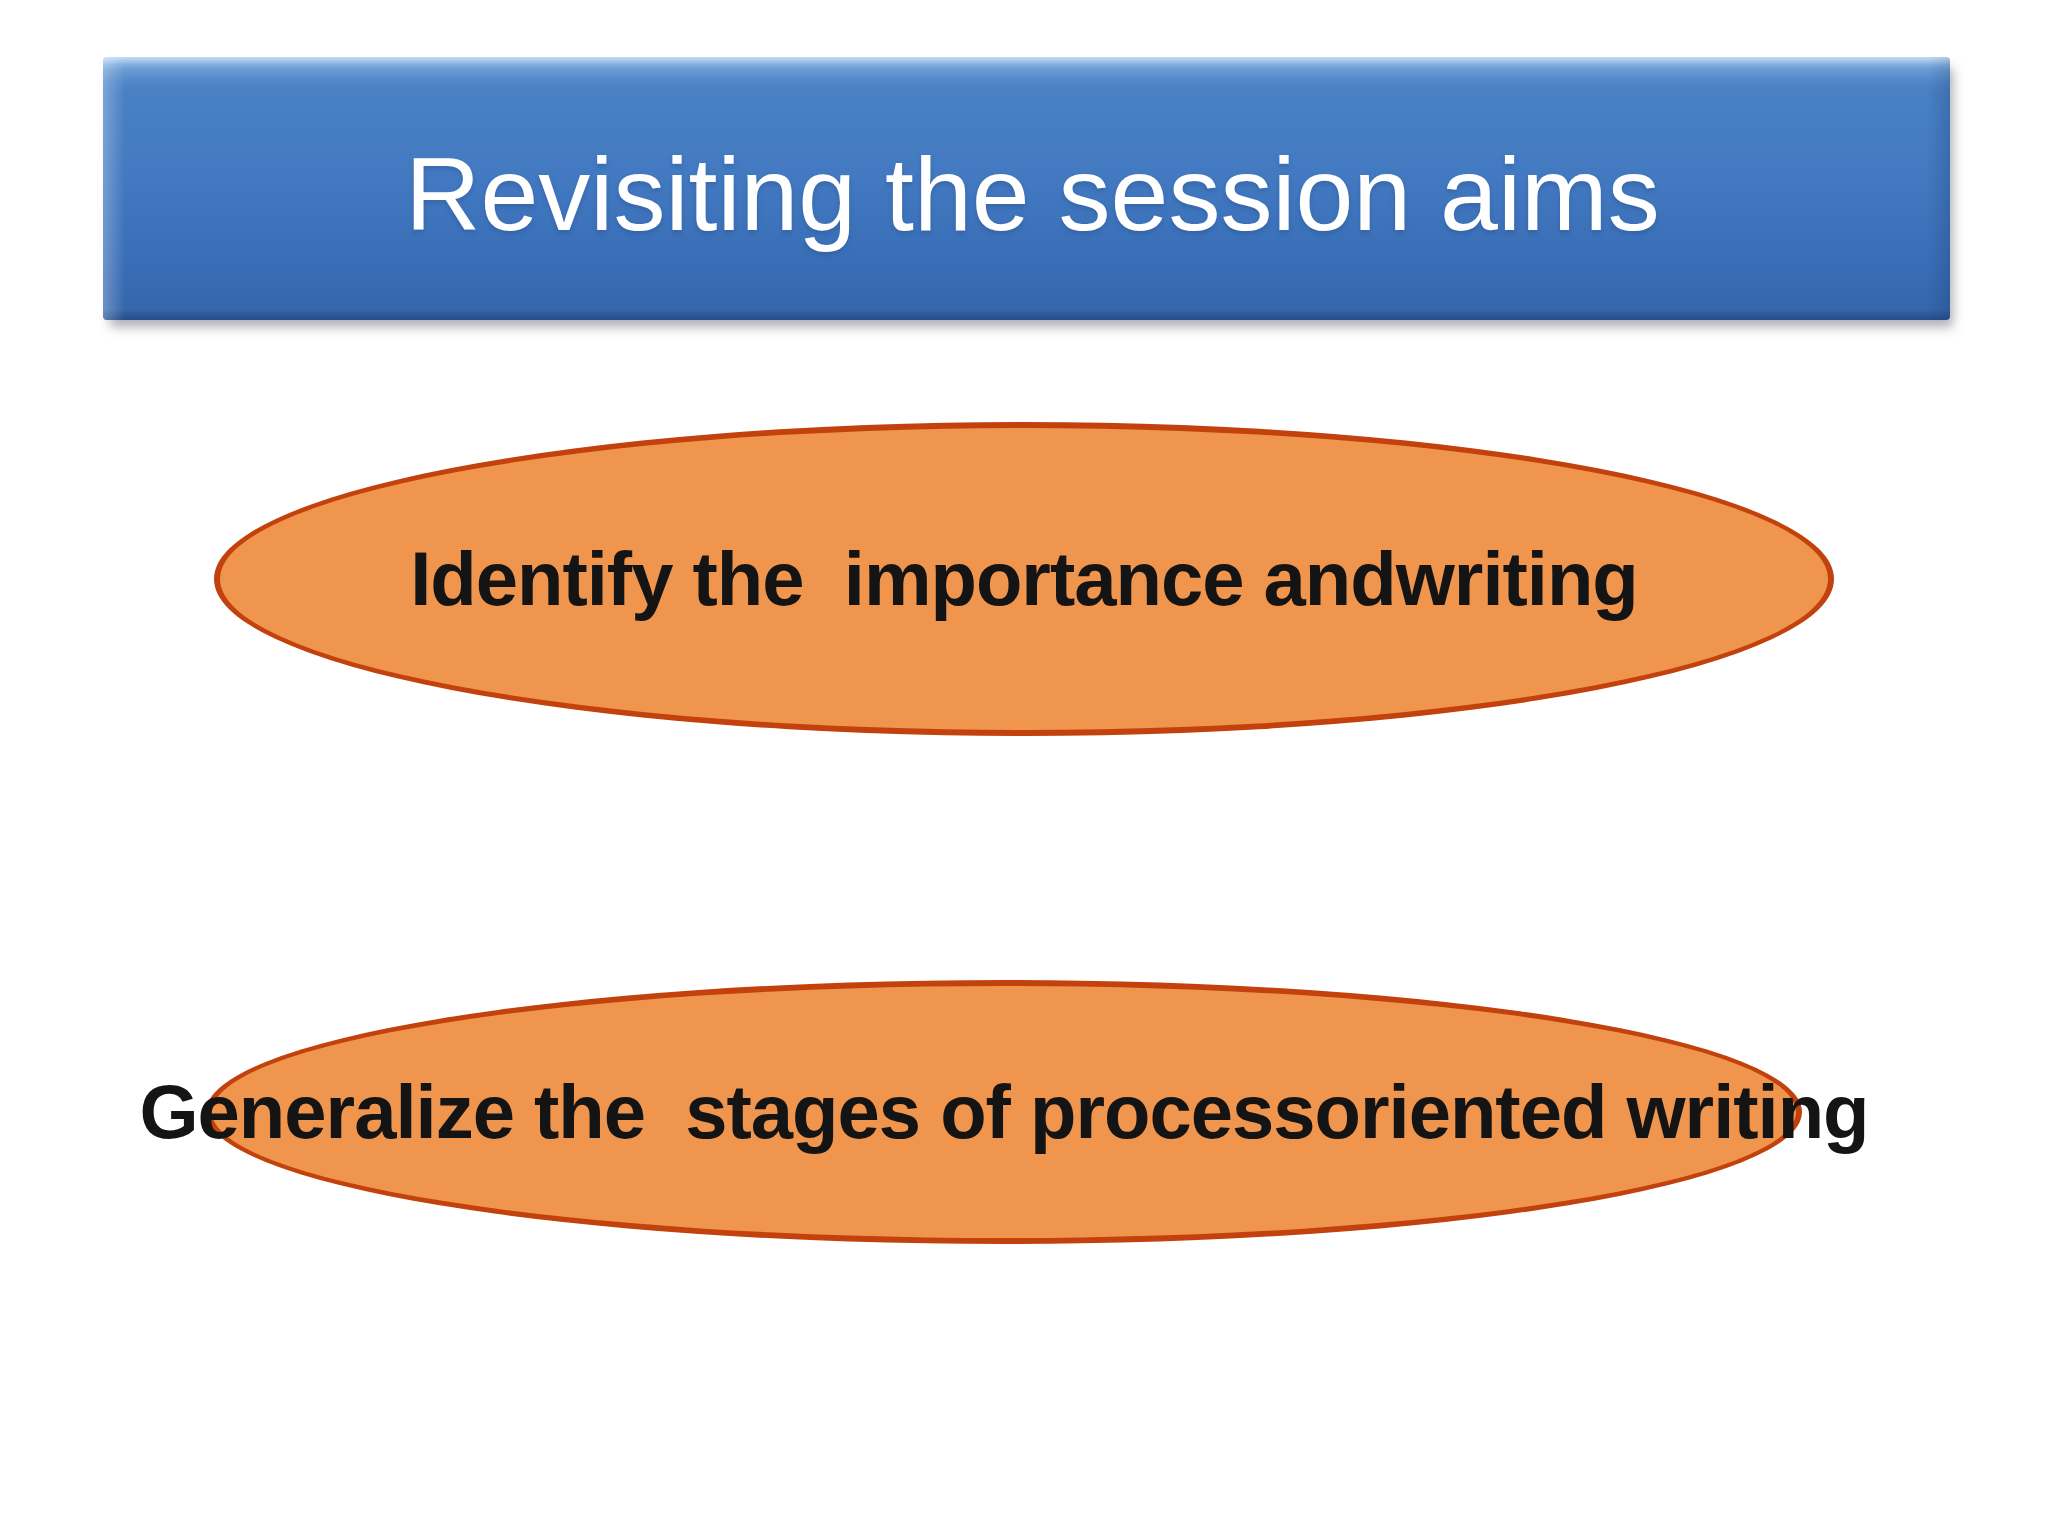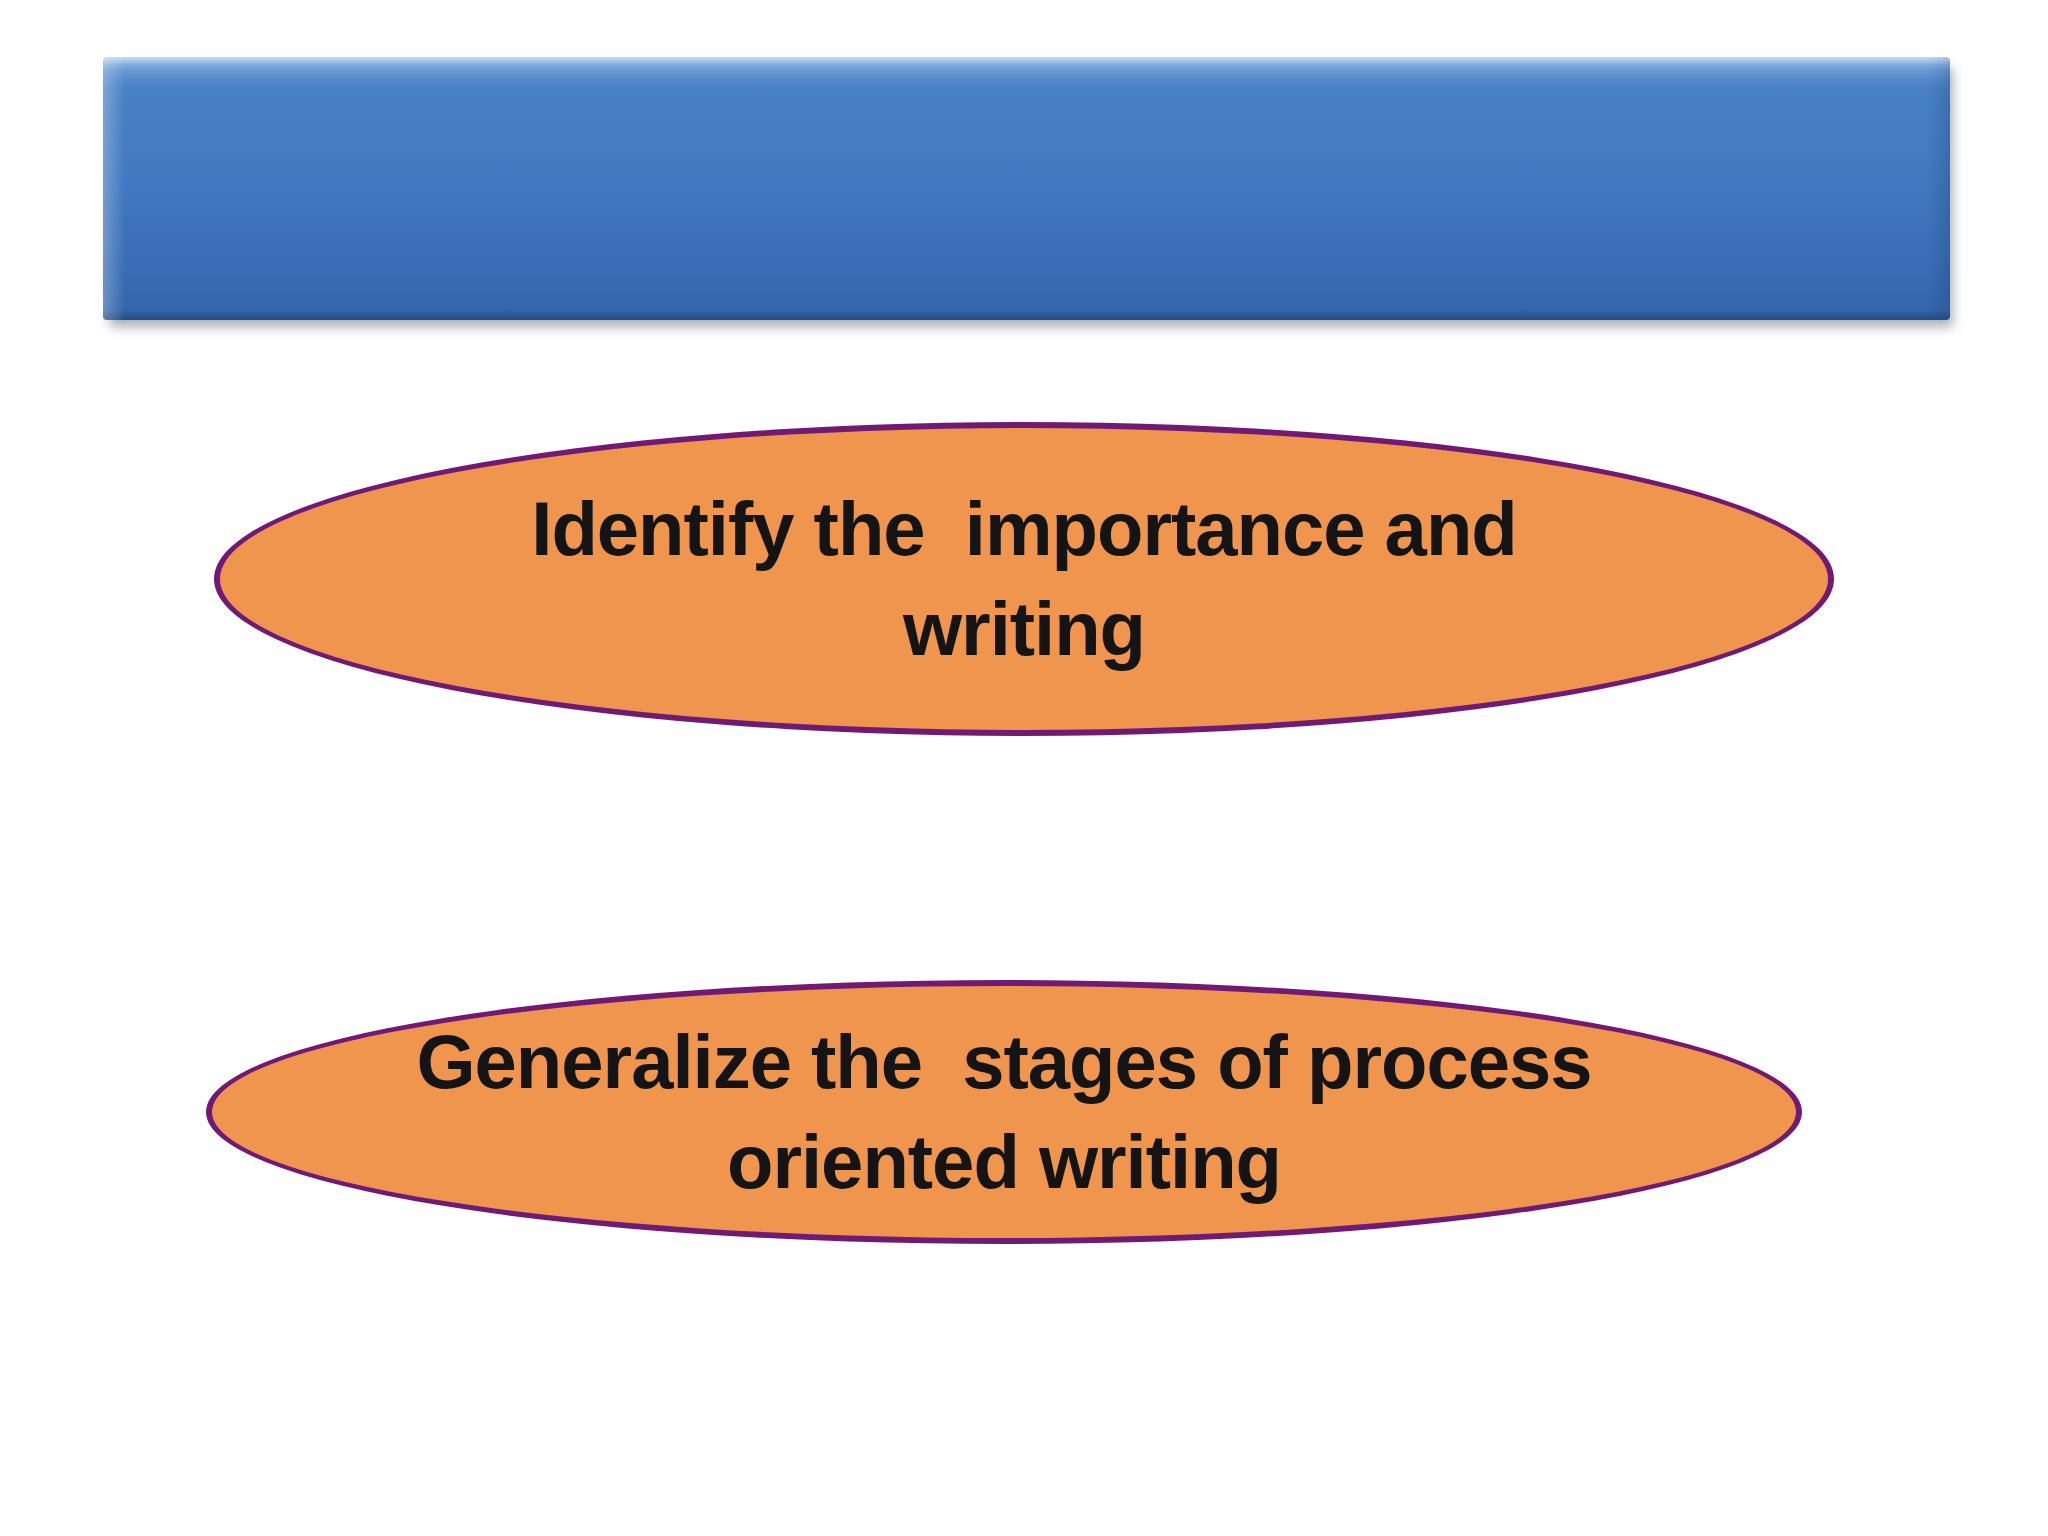--- a/index.html
+++ b/index.html
@@ -57,24 +57,24 @@
     white-space: pre;
     transform: translate(6px, 6px);
     text-shadow: 0 3px 4px rgba(30, 60, 110, 0.25);
   }
 
   
   .aim-ellipse {
     position: absolute;
     border-radius: 50%;
     background: #f0954e;
-    border: 6px solid #701a75;
+    border: 6px solid #c2410c;
     box-sizing: border-box;
     display: flex;
-    flex-direction: column;
+    flex-direction: row;
     align-items: center;
     justify-content: center;
   }
   .aim-ellipse.first {
     left: 214px;
     top: 422px;
     width: 1620px;
     height: 314px;
   }
   .aim-ellipse.second {
@@ -93,20 +93,21 @@
     letter-spacing: -1px;
   }
 </style>
 </head>
 <body>
 
 <div class="slide">
 
   <div class="banner">
     <div class="banner-bevel"></div>
+    <div class="banner-title">Revisiting the session aims</div>
   </div>
 
   <div class="aim-ellipse first">
     <div class="aim-line">Identify the  importance and</div>
     <div class="aim-line">writing</div>
   </div>
 
   <div class="aim-ellipse second">
     <div class="aim-line">Generalize the  stages of process</div>
     <div class="aim-line">oriented writing</div>

